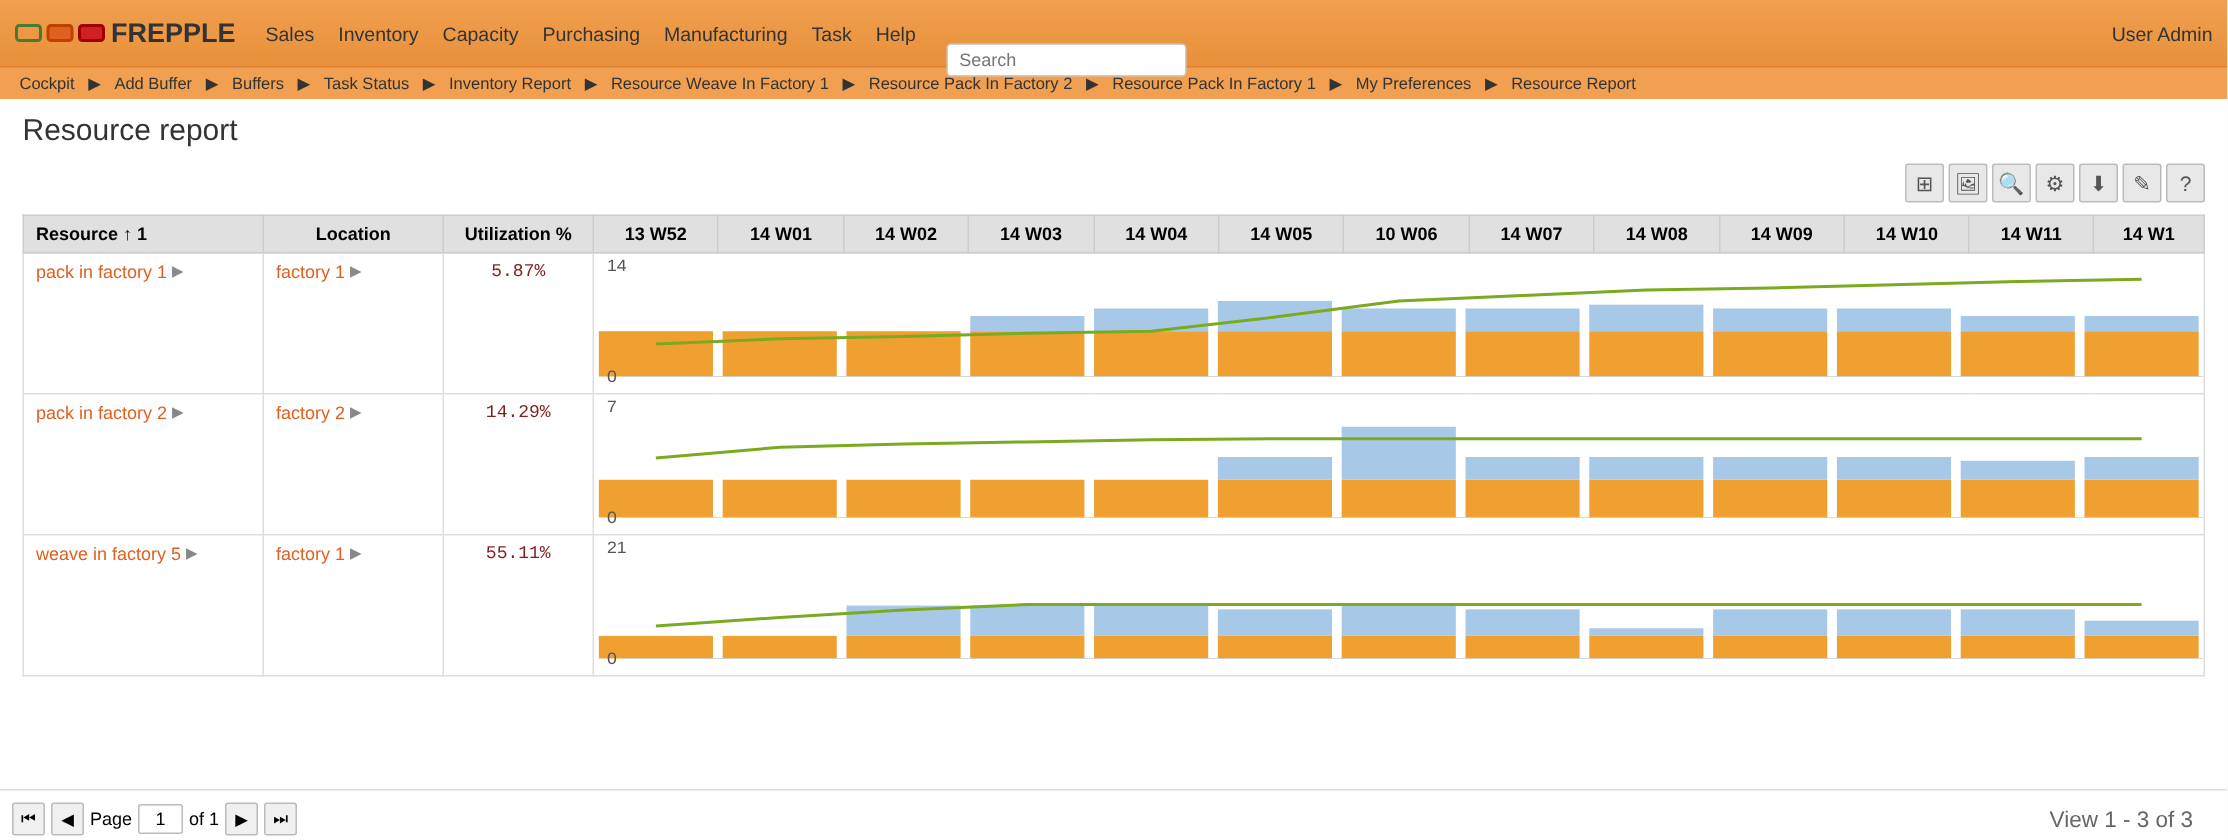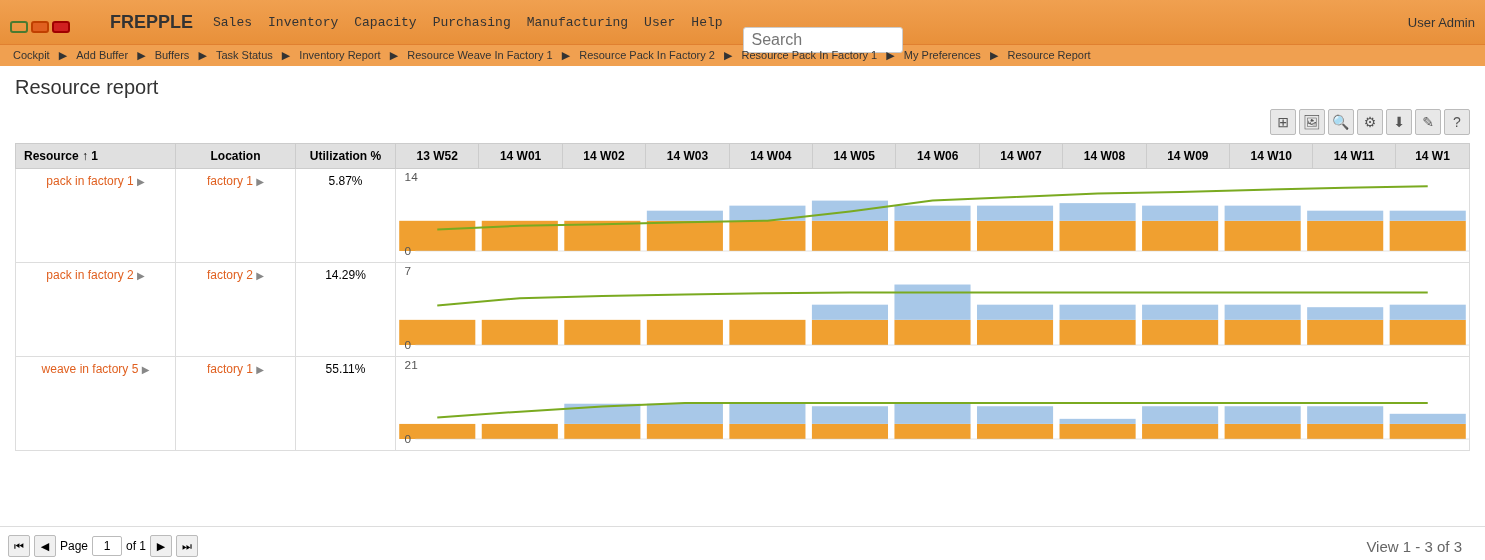--- a/index.html
+++ b/index.html
@@ -8,23 +8,22 @@
     
     .header {
       background: linear-gradient(to bottom, #f0a050, #e8903a);
       padding: 0 10px;
       display: flex;
       align-items: center;
       height: 44px;
     }
     .logo {
       display: flex;
-      align-items: flex-end;
+      align-items: center;
       margin-right: 20px;
-      gap: 36px;
     }
     .logo-icons {
       display: flex;
       gap: 3px;
       margin-right: 4px;
     }
     .logo-icon {
       width: 18px; height: 12px;
       border-radius: 3px;
       border: 2px solid;
@@ -37,30 +36,29 @@
     }
     .nav-menu {
       display: flex;
       gap: 16px;
       list-style: none;
     }
     .nav-menu li a {
       color: #333;
       text-decoration: none;
       font-size: 13px;
-      font-family: Liberation Mono, monospace;
     }
     .search-box {
       margin-left: 20px;
       background: white;
       border: 1px solid #ccc;
       border-radius: 3px;
       padding: 3px 8px;
       width: 160px;
-      font-size: 16px;
+      font-size: 12px;
       margin-top: 36px;
     }
     .user-admin {
       margin-left: auto;
       color: #333;
       font-size: 13px;
     }
 
     
     .breadcrumb {
@@ -125,26 +123,25 @@
     .report-table td {
       border: 1px solid #ddd;
       padding: 0;
       vertical-align: top;
     }
     .cell-text {
       padding: 5px 8px;
       height: 100%;
       display: flex;
       align-items: center;
-      justify-content: center;
     }
     .resource-link { color: #e06020; cursor: pointer; }
     .arrow-link { color: #888; font-size: 10px; }
 
-    .util-value { text-align: center; color: #000000; width: 100%; display: block; }
+    .util-value { text-align: center; color: #7f1d1d; width: 100%; display: block; font-family: Liberation Mono, monospace; }
 
     
     .pagination {
       display: flex;
       justify-content: center;
       align-items: center;
       padding: 8px;
       gap: 4px;
       font-size: 12px;
       background: white;
@@ -185,21 +182,21 @@
       <div class="logo-icon red"></div>
     </div>
     <span class="logo-text">FREPPLE</span>
   </div>
   <ul class="nav-menu">
     <li><a>Sales</a></li>
     <li><a>Inventory</a></li>
     <li><a>Capacity</a></li>
     <li><a>Purchasing</a></li>
     <li><a>Manufacturing</a></li>
-    <li><a>User</a></li>
+    <li><a>Task</a></li>
     <li><a>Help</a></li>
   </ul>
   <input class="search-box" type="text" placeholder="Search" style="">
   <span class="user-admin">User Admin</span>
 </div>
 
 <div class="breadcrumb">
   <span>Cockpit</span>
   <span>▶</span>
   <span>Add Buffer</span>
@@ -239,21 +236,21 @@
       <tr>
         <th class="col-resource left">Resource ↑ 1</th>
         <th class="col-location">Location</th>
         <th class="col-util">Utilization %</th>
         <th>13 W52</th>
         <th>14 W01</th>
         <th>14 W02</th>
         <th>14 W03</th>
         <th>14 W04</th>
         <th>14 W05</th>
-        <th>14 W06</th>
+        <th>10 W06</th>
         <th>14 W07</th>
         <th>14 W08</th>
         <th>14 W09</th>
         <th>14 W10</th>
         <th>14 W11</th>
         <th>14 W1</th>
       </tr>
     </thead>
     <tbody id="table-body">
 

